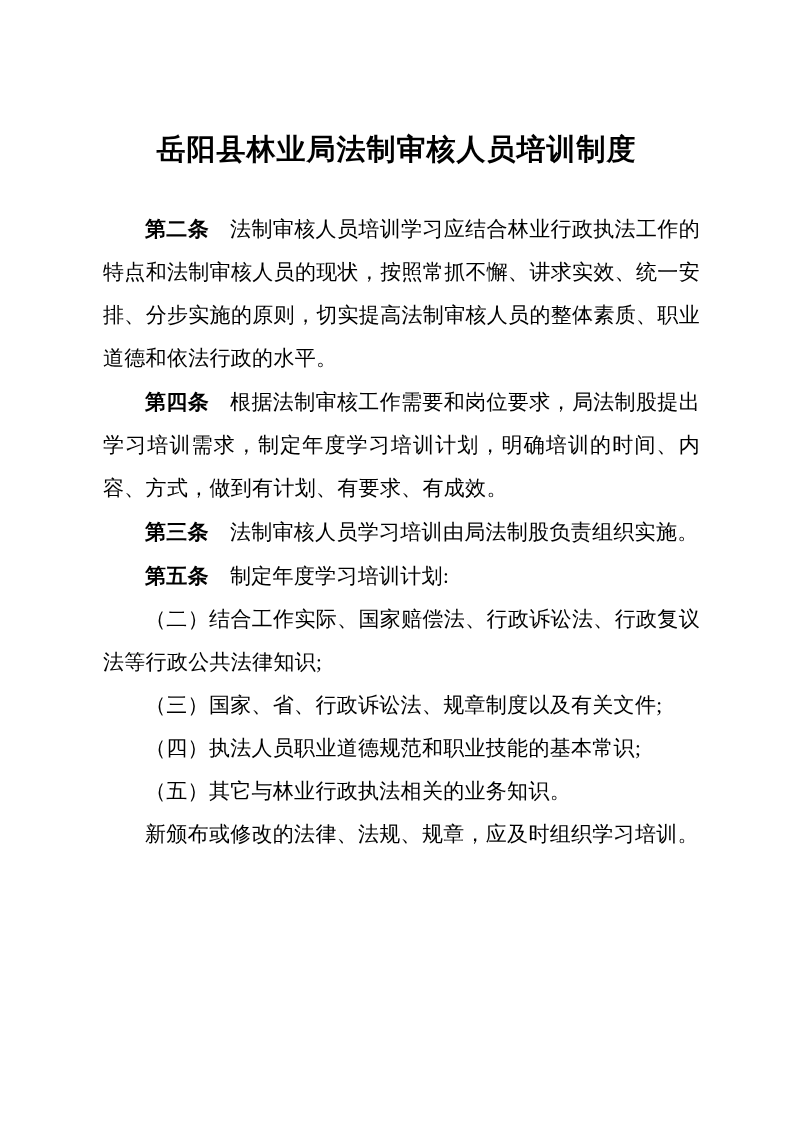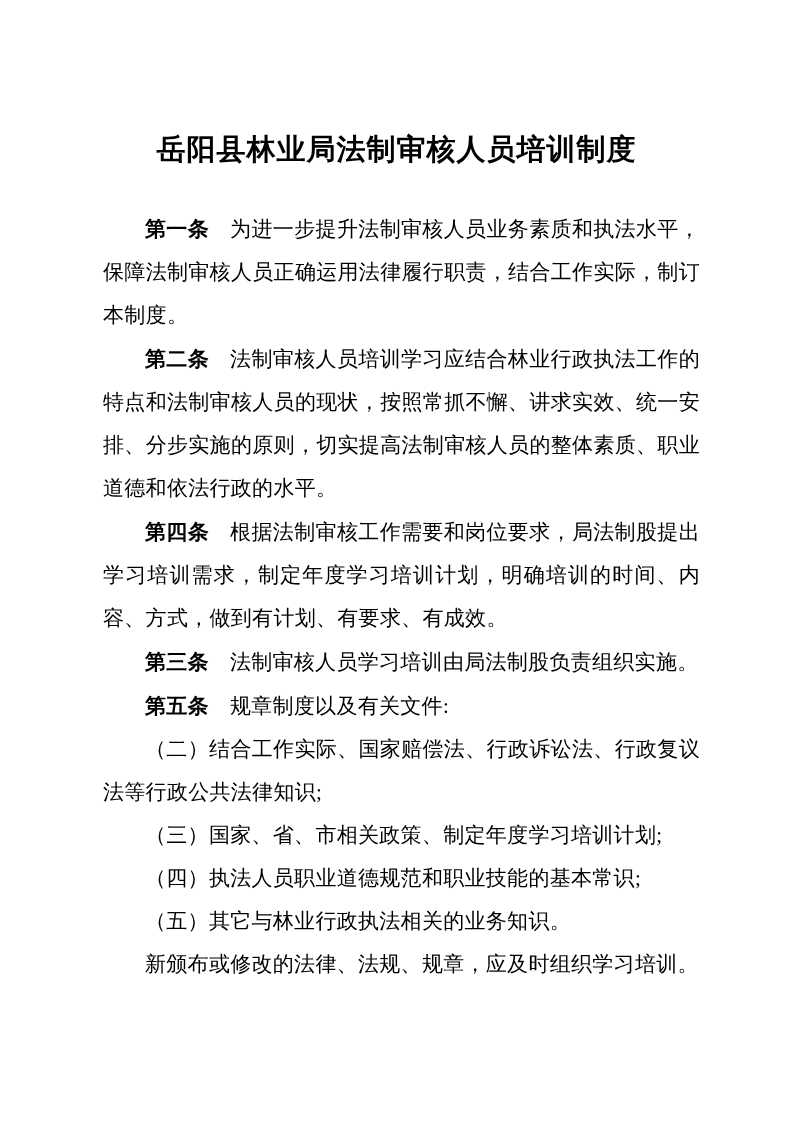--- a/index.html
+++ b/index.html
@@ -50,34 +50,33 @@
 </style>
 </head>
 <body>
 
 <div class="page">
 
   <h1 class="doc-title">岳阳县林业局法制审核人员培训制度</h1>
 
   <div class="content">
 
-    <p><span class="para-head">第一条</span><span>为进一步提升法制审核人员业务素质和执法水平，保障法制审核人员正确运用法律履行职责，结合工作实际，制订本制度。</span></p>
 
     <p><span class="para-head">第二条</span><span>法制审核人员培训学习应结合林业行政执法工作的特点和法制审核人员的现状，按照常抓不懈、讲求实效、统一安排、分步实施的原则，切实提高法制审核人员的整体素质、职业道德和依法行政的水平。</span></p>
 
     <p><span class="para-head">第四条</span><span>根据法制审核工作需要和岗位要求，局法制股提出学习培训需求，制定年度学习培训计划，明确培训的时间、内容、方式，做到有计划、有要求、有成效。</span></p>
 
     <p><span class="para-head">第三条</span><span>法制审核人员学习培训由局法制股负责组织实施。</span></p>
 
-    <p><span class="para-head">第五条</span><span>规章制度以及有关文件:</span></p>
+    <p><span class="para-head">第五条</span><span>制定年度学习培训计划:</span></p>
 
 
     <p><span>（二）结合工作实际、国家赔偿法、行政诉讼法、行政复议法等行政公共法律知识;</span></p>
 
-    <p><span>（三）国家、省、市相关政策、制定年度学习培训计划;</span></p>
+    <p><span>（三）国家、省、行政诉讼法、规章制度以及有关文件;</span></p>
 
     <p><span>（四）执法人员职业道德规范和职业技能的基本常识;</span></p>
 
     <p><span>（五）其它与林业行政执法相关的业务知识。</span></p>
 
     <p><span>新颁布或修改的法律、法规、规章，应及时组织学习培训。</span></p>
 
   </div>
 </div>
 

